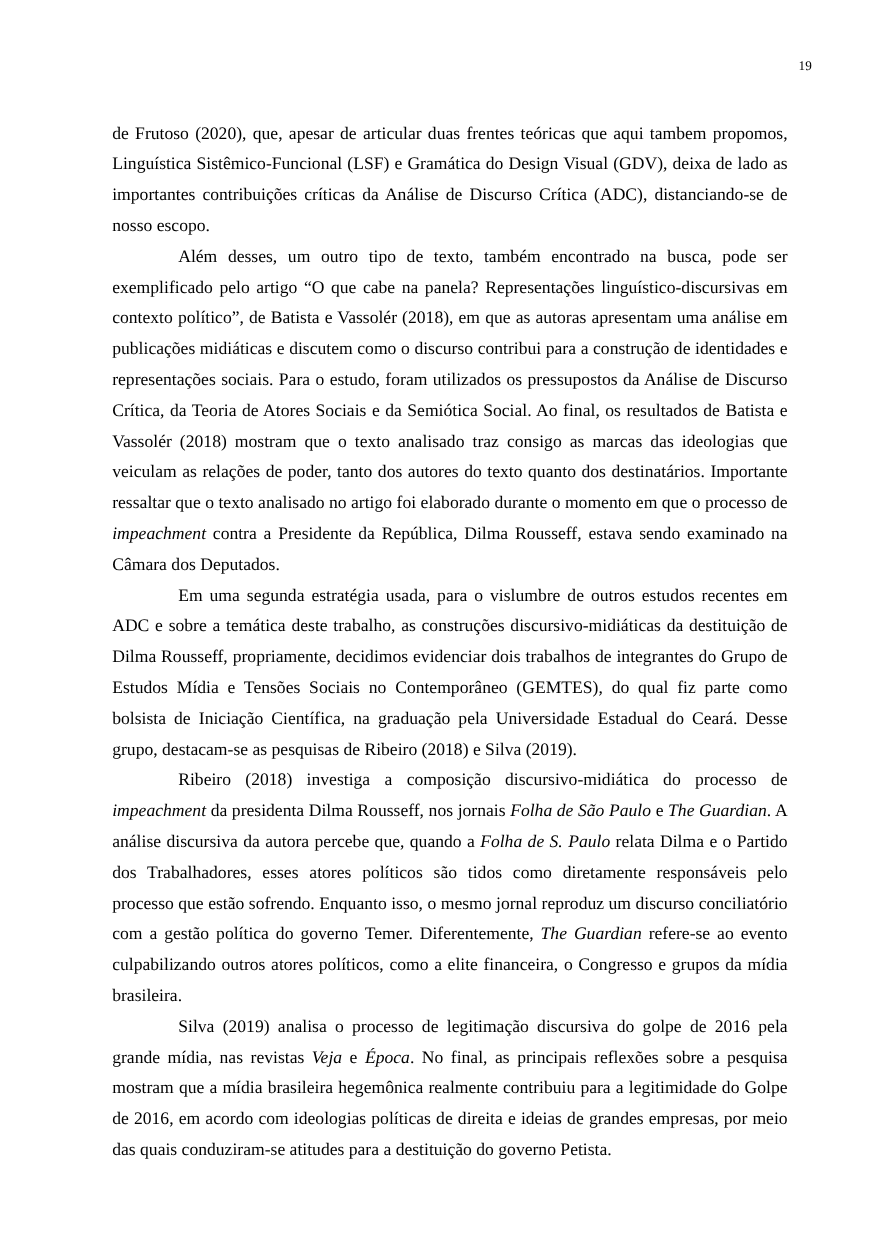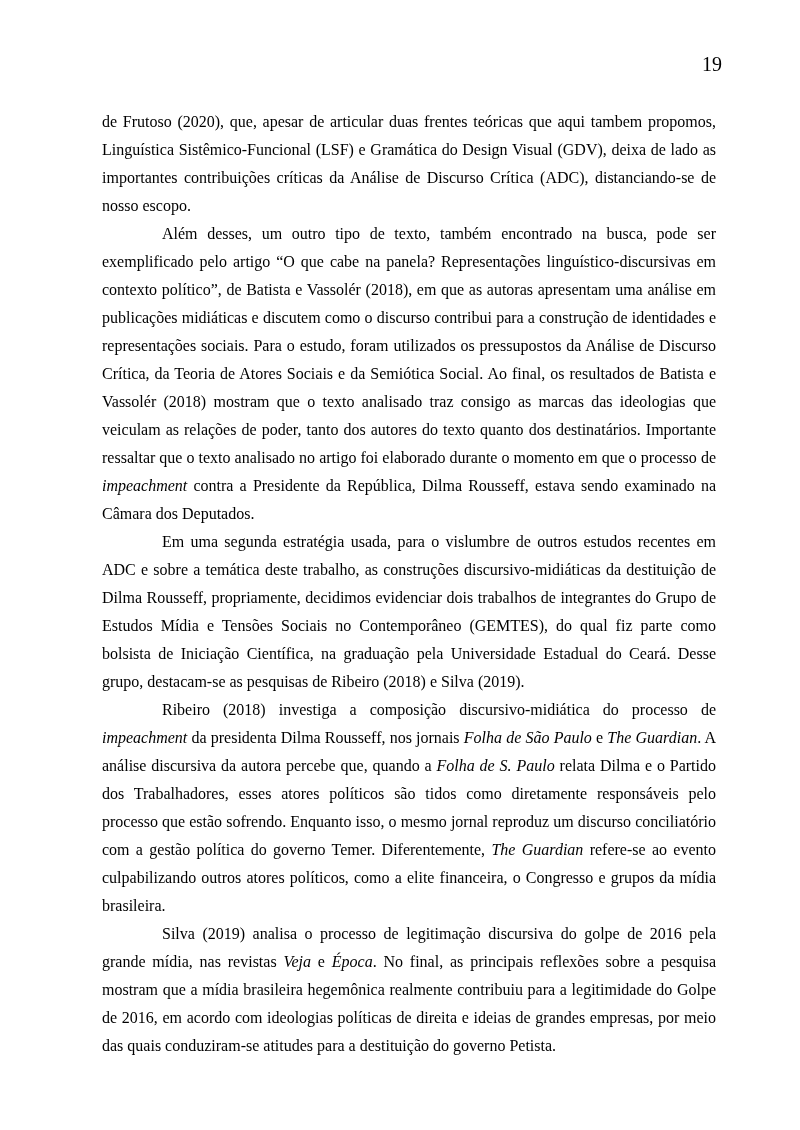--- a/index.html
+++ b/index.html
@@ -13,22 +13,22 @@
     width: 800px;
     height: 1130px;
     background: #ffffff;
     color: #000000;
     font-family: "Liberation Serif", "DejaVu Serif", serif;
     overflow: hidden;
   }
   .page-number {
     position: absolute;
     top: 54px;
-    right: 78px;
-    font-size: 20px;
+    right: 62px;
+    font-size: 12px;
     line-height: 1;
     color: #000000;
   }
   .body-text {
     position: absolute;
     left: 102px;
     top: 108px;
     width: 614px;
     font-size: 16px;
     line-height: 28px;

